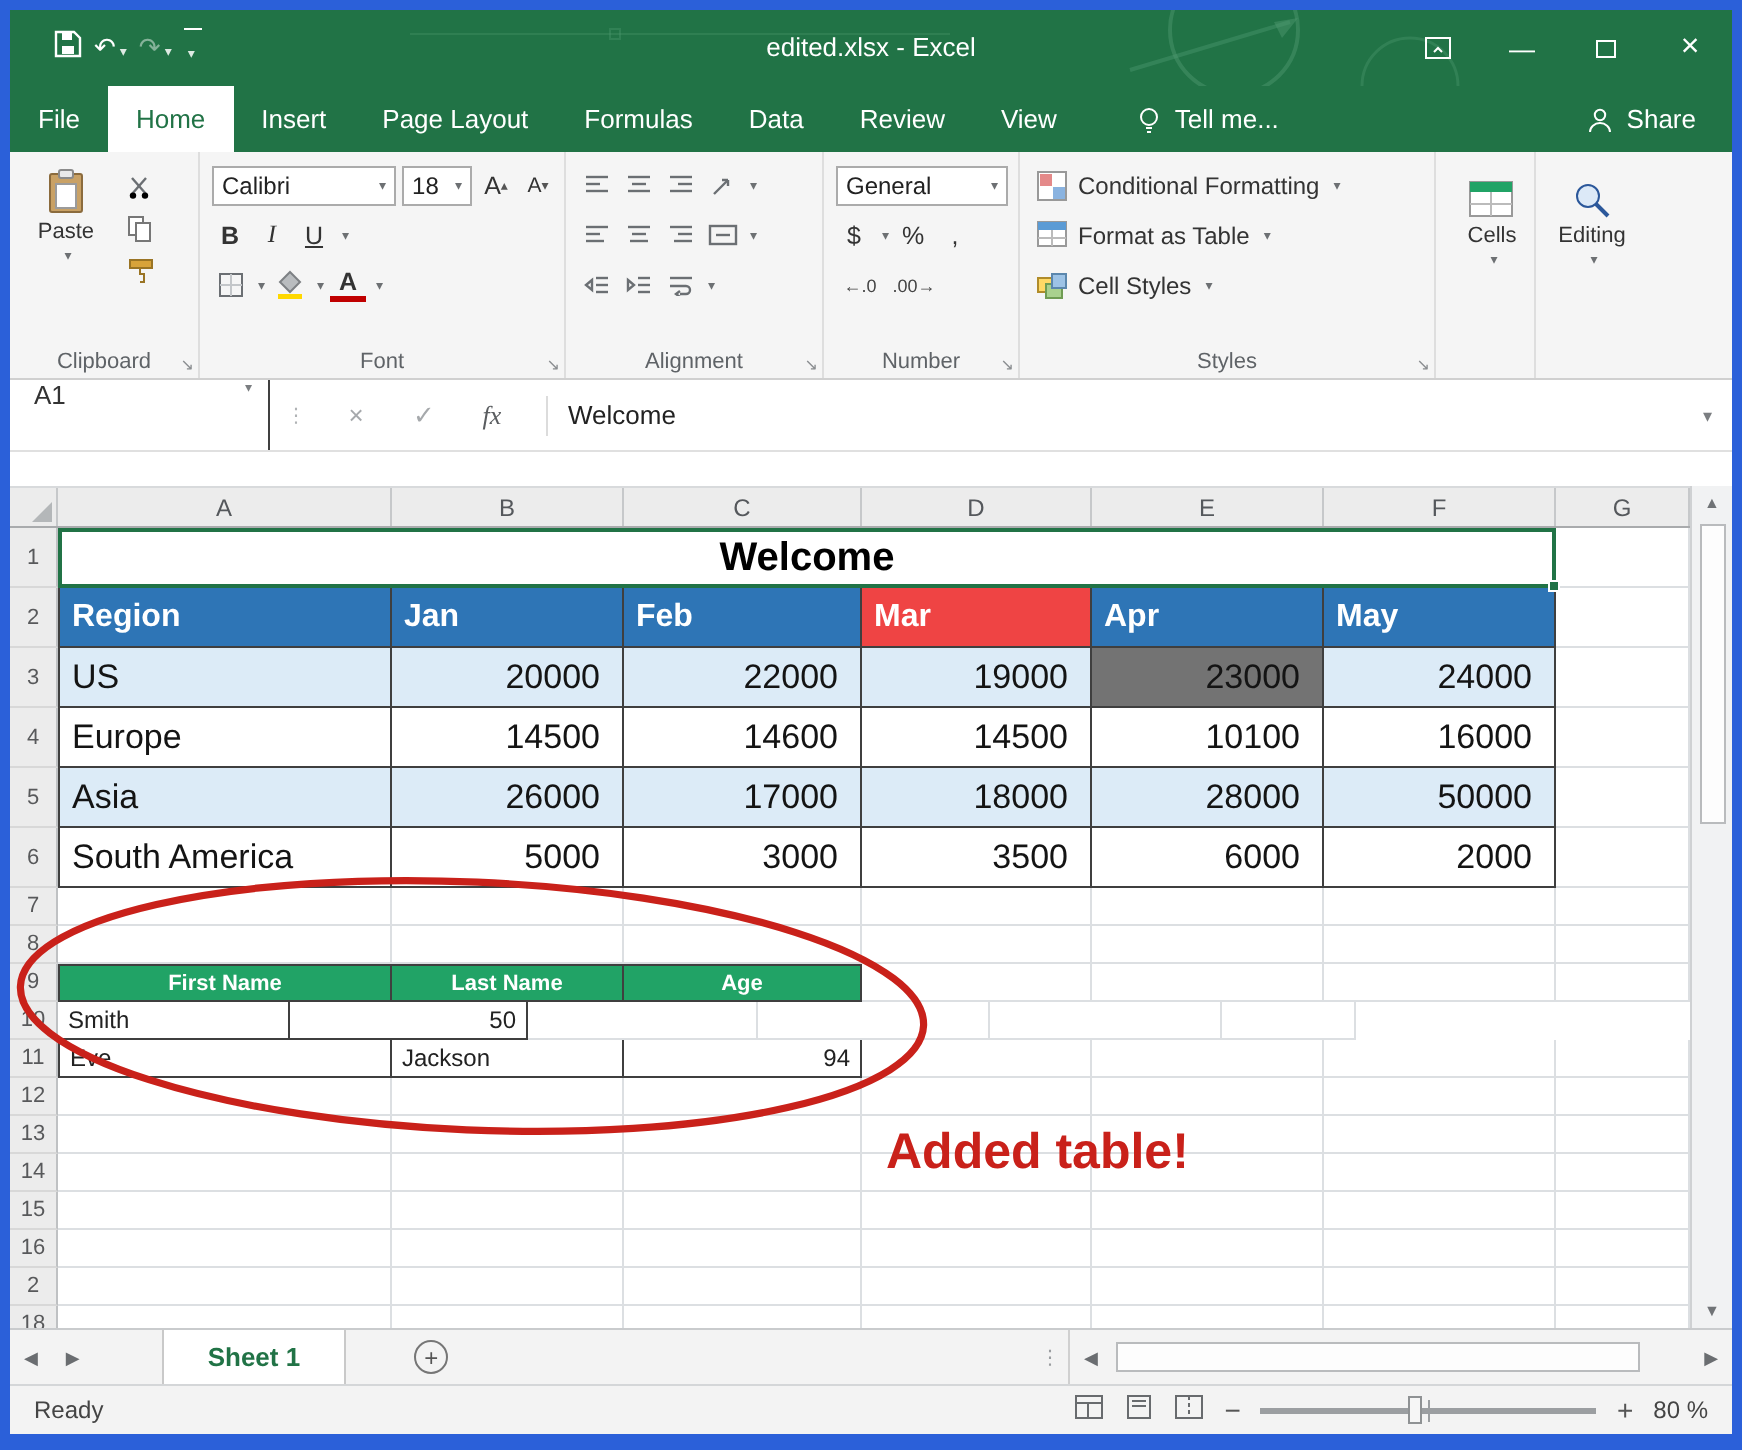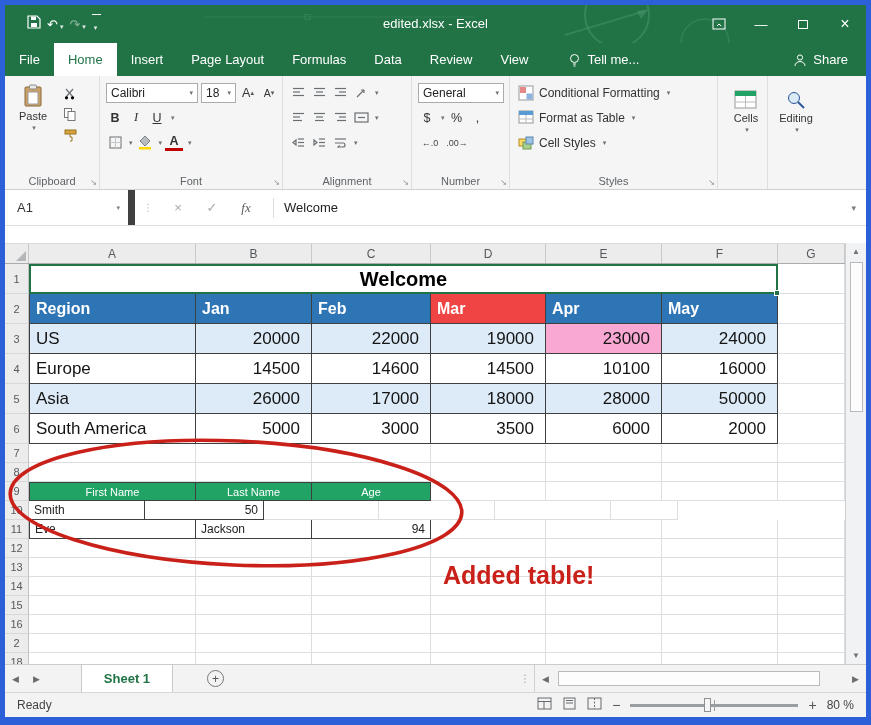--- a/index.html
+++ b/index.html
@@ -47,21 +47,21 @@
   .itl { font-style:italic; font-family:"Liberation Serif", serif; }
   .unl { text-decoration:underline; }
   .fontcolor { font-weight:600; border-bottom:3px solid #c00000; height:16px; line-height:13px; }
   .tiny { font-size:7px; vertical-align:top; color:#555; }
   .alsvg line, .alsvg path, .alsvg rect { stroke:#6b6f73; stroke-width:1.2; fill:none; }
   .stylerow { display:flex; align-items:center; gap:5px; height:25px; font-size:12px; color:#333; padding-left:4px; }
   .dec { font-size:9px; color:#444; min-width:24px; }
 
   
   .formulabar { height:36px; background:#fff; border-bottom:1px solid #e0e0e0; display:flex; align-items:center; flex:0 0 auto; }
-  .namebox { width:130px; height:100%; display:flex; align-items:center; padding:0 8px 0 12px; border-right:7px solid #404040; font-size:13px; color:#333; }
+  .namebox { width:130px; height:100%; display:flex; padding:0 8px 0 12px; border-right:1px solid #404040; font-size:13px; color:#333; }
   .namebox .dd { margin-left:auto; color:#7b7e81; opacity:1; }
   .fgrip { color:#b0b3b5; font-size:10px; margin:0 8px; }
   .fbtn { width:34px; text-align:center; font-size:13px; color:#a6a9ac; }
   .fxbtn { font-style:italic; font-family:"Liberation Serif", serif; color:#5a5d60; }
   .fsep { width:1px; height:20px; background:#dcdcdc; margin:0 10px; }
   .ftext { font-size:13px; color:#222; }
   .fexp { margin-left:auto; padding-right:10px; color:#7b7e81; font-size:9px; }
   .strip { height:17px; background:#fff; flex:0 0 auto; }
 
   
@@ -80,21 +80,21 @@
   .c { border-right:1px solid #dcdfe2; border-bottom:1px solid #dcdfe2; flex:0 0 auto; }
   .welcome { border:2px solid #217346; display:flex; align-items:center; justify-content:center;
              font-weight:bold; font-size:20px; color:#000; position:relative; }
   .fill-handle { position:absolute; right:-4px; bottom:-4px; width:6px; height:6px; background:#217346; border:1px solid #fff; }
   .s-head { color:#fff; font-weight:bold; font-size:16px; display:flex; align-items:center; padding-left:6px;
             border-right:1px solid #3f3f3f; border-bottom:1px solid #3f3f3f; }
   .s-cell { font-size:17px; color:#141414; display:flex; align-items:center;
             border-right:1px solid #3f3f3f; border-bottom:1px solid #3f3f3f; }
   .s-txt { justify-content:flex-start; padding-left:6px; }
   .s-num { justify-content:flex-end; padding-right:11px; }
-  .p-head { color:#fff; font-weight:normal; font-size:11px; display:flex; align-items:center; justify-content:center;
+  .p-head { color:#fff; font-weight:bold; font-size:11px; display:flex; align-items:center; justify-content:center;
             border-top:1px solid #3f3f3f; border-right:1px solid #3f3f3f; border-bottom:1px solid #3f3f3f; }
   .p-cell { font-size:12px; color:#222; display:flex; align-items:center; padding:0 5px;
             border-right:1px solid #3f3f3f; border-bottom:1px solid #3f3f3f; }
   .p-num { justify-content:flex-end; }
   .vscroll { width:21px; background:#f1f2f3; border-left:1px solid #cfd1d3; display:flex; flex-direction:column; align-items:center; }
   .va { font-size:8px; color:#707376; height:17px; display:flex; align-items:center; }
   .vthumb { width:13px; height:150px; background:#fdfdfd; border:1px solid #b9bbbd; margin-top:2px; }
   .va.bottom { margin-top:auto; }
 
   
@@ -493,21 +493,21 @@
             <div class="c s-head" style="width: 116px; background: rgb(46, 117, 182);">Apr</div>
             <div class="c s-head" style="width: 116px; background: rgb(46, 117, 182);">May</div>
             <div class="c" style="width: 67px;"></div>
           </div>
           <div class="g-row tall">
             <div class="rn">3</div>
             <div class="c s-cell s-txt" style="width: 167px; background: rgb(220, 235, 247); border-left: 1px solid rgb(63, 63, 63);">US</div>
             <div class="c s-cell s-num" style="width: 116px; background: rgb(220, 235, 247);">20000</div>
             <div class="c s-cell s-num" style="width: 119px; background: rgb(220, 235, 247);">22000</div>
             <div class="c s-cell s-num" style="width: 115px; background: rgb(220, 235, 247);">19000</div>
-            <div class="c s-cell s-num" style="width: 116px; background: #f9a8d4;">23000</div>
+            <div class="c s-cell s-num" style="width: 116px; background: #737373;">23000</div>
             <div class="c s-cell s-num" style="width: 116px; background: rgb(220, 235, 247);">24000</div>
             <div class="c" style="width: 67px;"></div>
           </div>
           <div class="g-row tall">
             <div class="rn">4</div>
             <div class="c s-cell s-txt" style="width: 167px; border-left: 1px solid rgb(63, 63, 63);">Europe</div>
             <div class="c s-cell s-num" style="width: 116px;">14500</div>
             <div class="c s-cell s-num" style="width: 119px;">14600</div>
             <div class="c s-cell s-num" style="width: 115px;">14500</div>
             <div class="c s-cell s-num" style="width: 116px;">10100</div>

